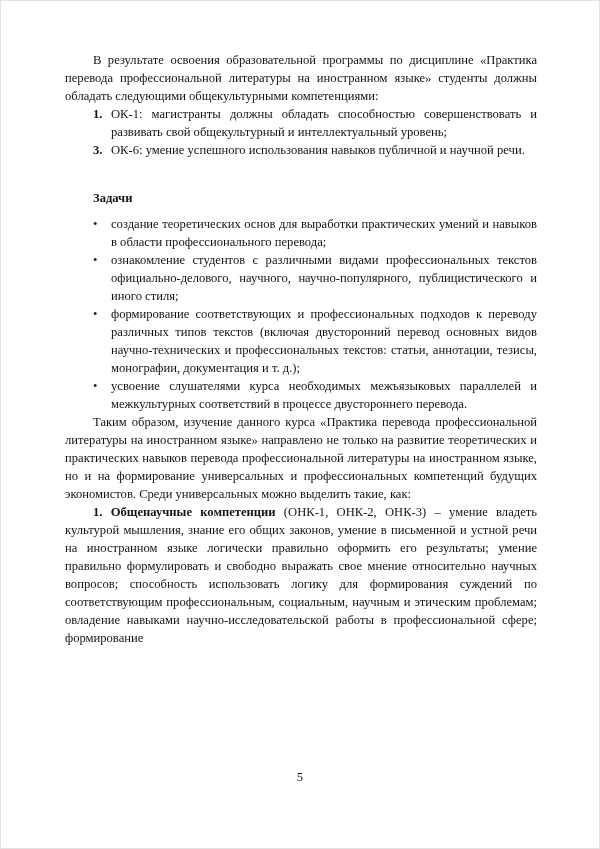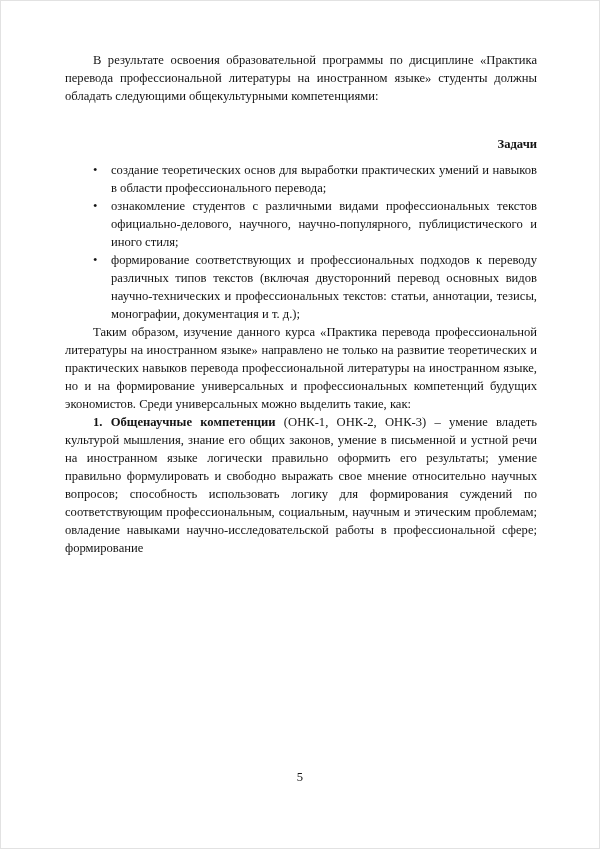--- a/index.html
+++ b/index.html
@@ -39,54 +39,63 @@
   .li .marker {
     display: inline-block;
     width: 18px;
     text-indent: 0;
   }
   .bold { font-weight: bold; }
   .heading {
     margin: 30px 0 8px 0;
     text-indent: 28px;
     font-weight: bold;
-    text-align: right;
+    text-align: left;
   }
   .page-number {
     position: absolute;
     bottom: 62px;
     left: 0;
     width: 100%;
     text-align: center;
   }
 </style>
 </head>
 <body>
 
 <div class="page">
   <div class="content">
 
     <p class="para indent">В результате освоения образовательной программы по дисциплине «Практика перевода профессиональной литературы на иностранном языке» студенты должны обладать следующими общекультурными компетенциями:</p>
 
     <div class="num-list">
+      <div class="li">
+        <span class="marker bold">1.</span><span>ОК-1: магистранты должны обладать способностью совершенствовать и развивать свой общекультурный и интеллектуальный уровень;</span>
+      </div>
+      <div class="li">
+        <span class="marker bold">3.</span><span>ОК-6: умение успешного использования навыков публичной и научной речи.</span>
+      </div>
     </div>
 
     <p class="heading">Задачи</p>
 
 
     <div class="bullet-list">
       <div class="li">
         <span class="marker">•</span><span>создание теоретических основ для выработки практических умений и навыков в области профессионального перевода;</span>
       </div>
       <div class="li">
         <span class="marker">•</span><span>ознакомление студентов с различными видами профессиональных текстов официально-делового, научного, научно-популярного, публицистического и иного стиля;</span>
       </div>
       <div class="li">
         <span class="marker">•</span><span>формирование соответствующих и профессиональных подходов к переводу различных типов текстов (включая двусторонний перевод основных видов научно-технических и профессиональных текстов: статьи, аннотации, тезисы, монографии, документация и т. д.);</span>
       </div>
+      <div class="li">
+        <span class="marker">•</span><span>усвоение слушателями курса необходимых межъязыковых параллелей и межкультурных соответствий в процессе двустороннего перевода.</span>
+      </div>
     </div>
 
     <p class="para indent">Таким образом, изучение данного курса «Практика перевода профессиональной литературы на иностранном языке» направлено не только на развитие теоретических и практических навыков перевода профессиональной литературы на иностранном языке, но и на формирование универсальных и профессиональных компетенций будущих экономистов. Среди универсальных можно выделить такие, как:</p>
 
     <p class="para indent"><span class="bold">1. Общенаучные компетенции</span><span> (ОНК-1, ОНК-2, ОНК-3) – умение владеть культурой мышления, знание его общих законов, умение в письменной и устной речи на иностранном языке логически правильно оформить его результаты; умение правильно формулировать и свободно выражать свое мнение относительно научных вопросов; способность использовать логику для формирования суждений по соответствующим профессиональным, социальным, научным и этическим проблемам; овладение навыками научно-исследовательской работы в профессиональной сфере; формирование</span></p>
 
   </div>
 
   <div class="page-number">5</div>
 </div>

